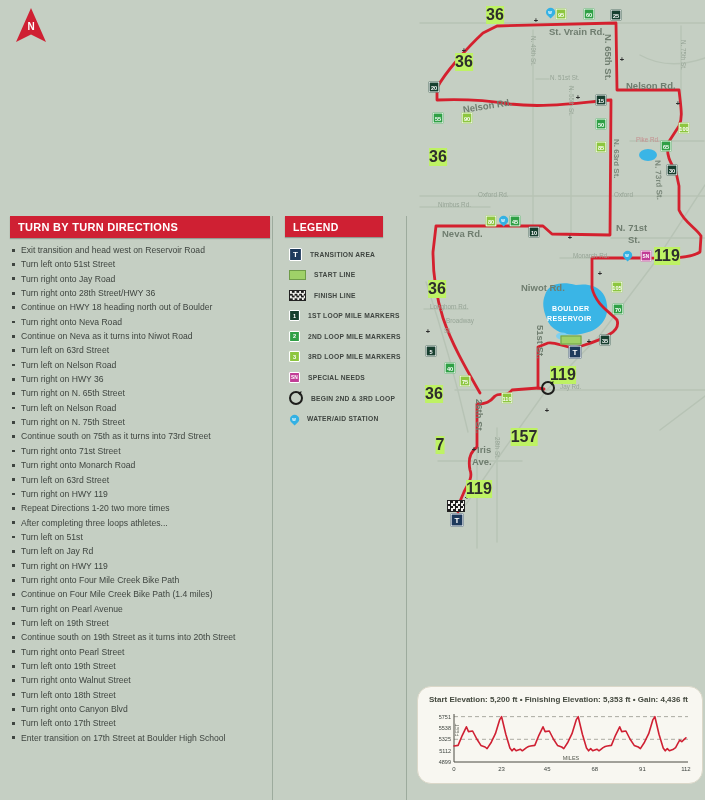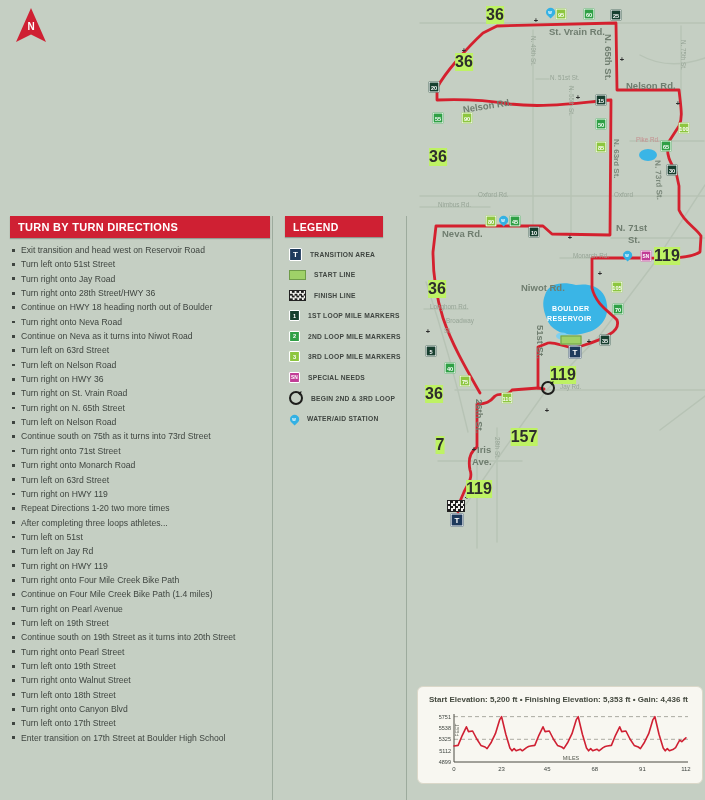--- a/index.html
+++ b/index.html
@@ -59,21 +59,21 @@
   .cross{position:absolute;transform:translate(-50%,-50%);color:#2b2b2b;font-size:7.5px;z-index:4;font-weight:bold}
   .map-start{position:absolute;left:571px;top:340px;transform:translate(-50%,-50%);width:19px;height:7px;
       background:#9fd168;border:1px solid #6f9c49;z-index:6}
   .map-finish{position:absolute;left:456px;top:506px;transform:translate(-50%,-50%);width:16px;height:10px;
       border:1px solid #222;background:repeating-conic-gradient(#1d1d1d 0% 25%,#f2f2ee 0% 50%);
       background-size:5px 5px;z-index:6}
   .map-begin{position:absolute;left:548px;top:388px;transform:translate(-50%,-50%);z-index:7}
 
   
   #elev-panel{position:absolute;left:417px;top:686px;width:284px;height:96px;background:#f8f7f1;
-      border:1px solid #dbd8c9;border-radius:6px;z-index:8}
+      border:1px solid #dbd8c9;border-radius:14px;z-index:8}
   #elev-title{font-size:8px;color:#44493f;font-weight:bold;padding:8px 0 0 11px;white-space:nowrap}
   #elev{display:block;margin:2px 0 0 6px}
 </style>
 </head>
 <body>
 
 <div id="map">
   <svg width="705" height="690" viewBox="0 0 705 690">
 
     <g stroke="#b7c3b5" stroke-width="1.4" fill="none" stroke-linecap="round">
@@ -328,26 +328,26 @@
   <li>Turn right onto Neva Road</li>
 
   <li>Continue on Neva as it turns into Niwot Road</li>
 
   <li>Turn left on 63rd Street</li>
 
   <li>Turn left on Nelson Road</li>
 
   <li>Turn right on HWY 36</li>
 
-  <li>Turn right on St. Vrain Road</li>
 
   <li>Turn right on N. 65th Street</li>
 
   <li>Turn left on Nelson Road</li>
 
+  <li>Turn right on N. 75th Street</li>
 
   <li>Continue south on 75th as it turns into 73rd Street</li>
 
   <li>Turn right onto 71st Street</li>
 
   <li>Turn right onto Monarch Road</li>
 
   <li>Turn left on 63rd Street</li>
 
   <li>Turn right on HWY 119</li>

